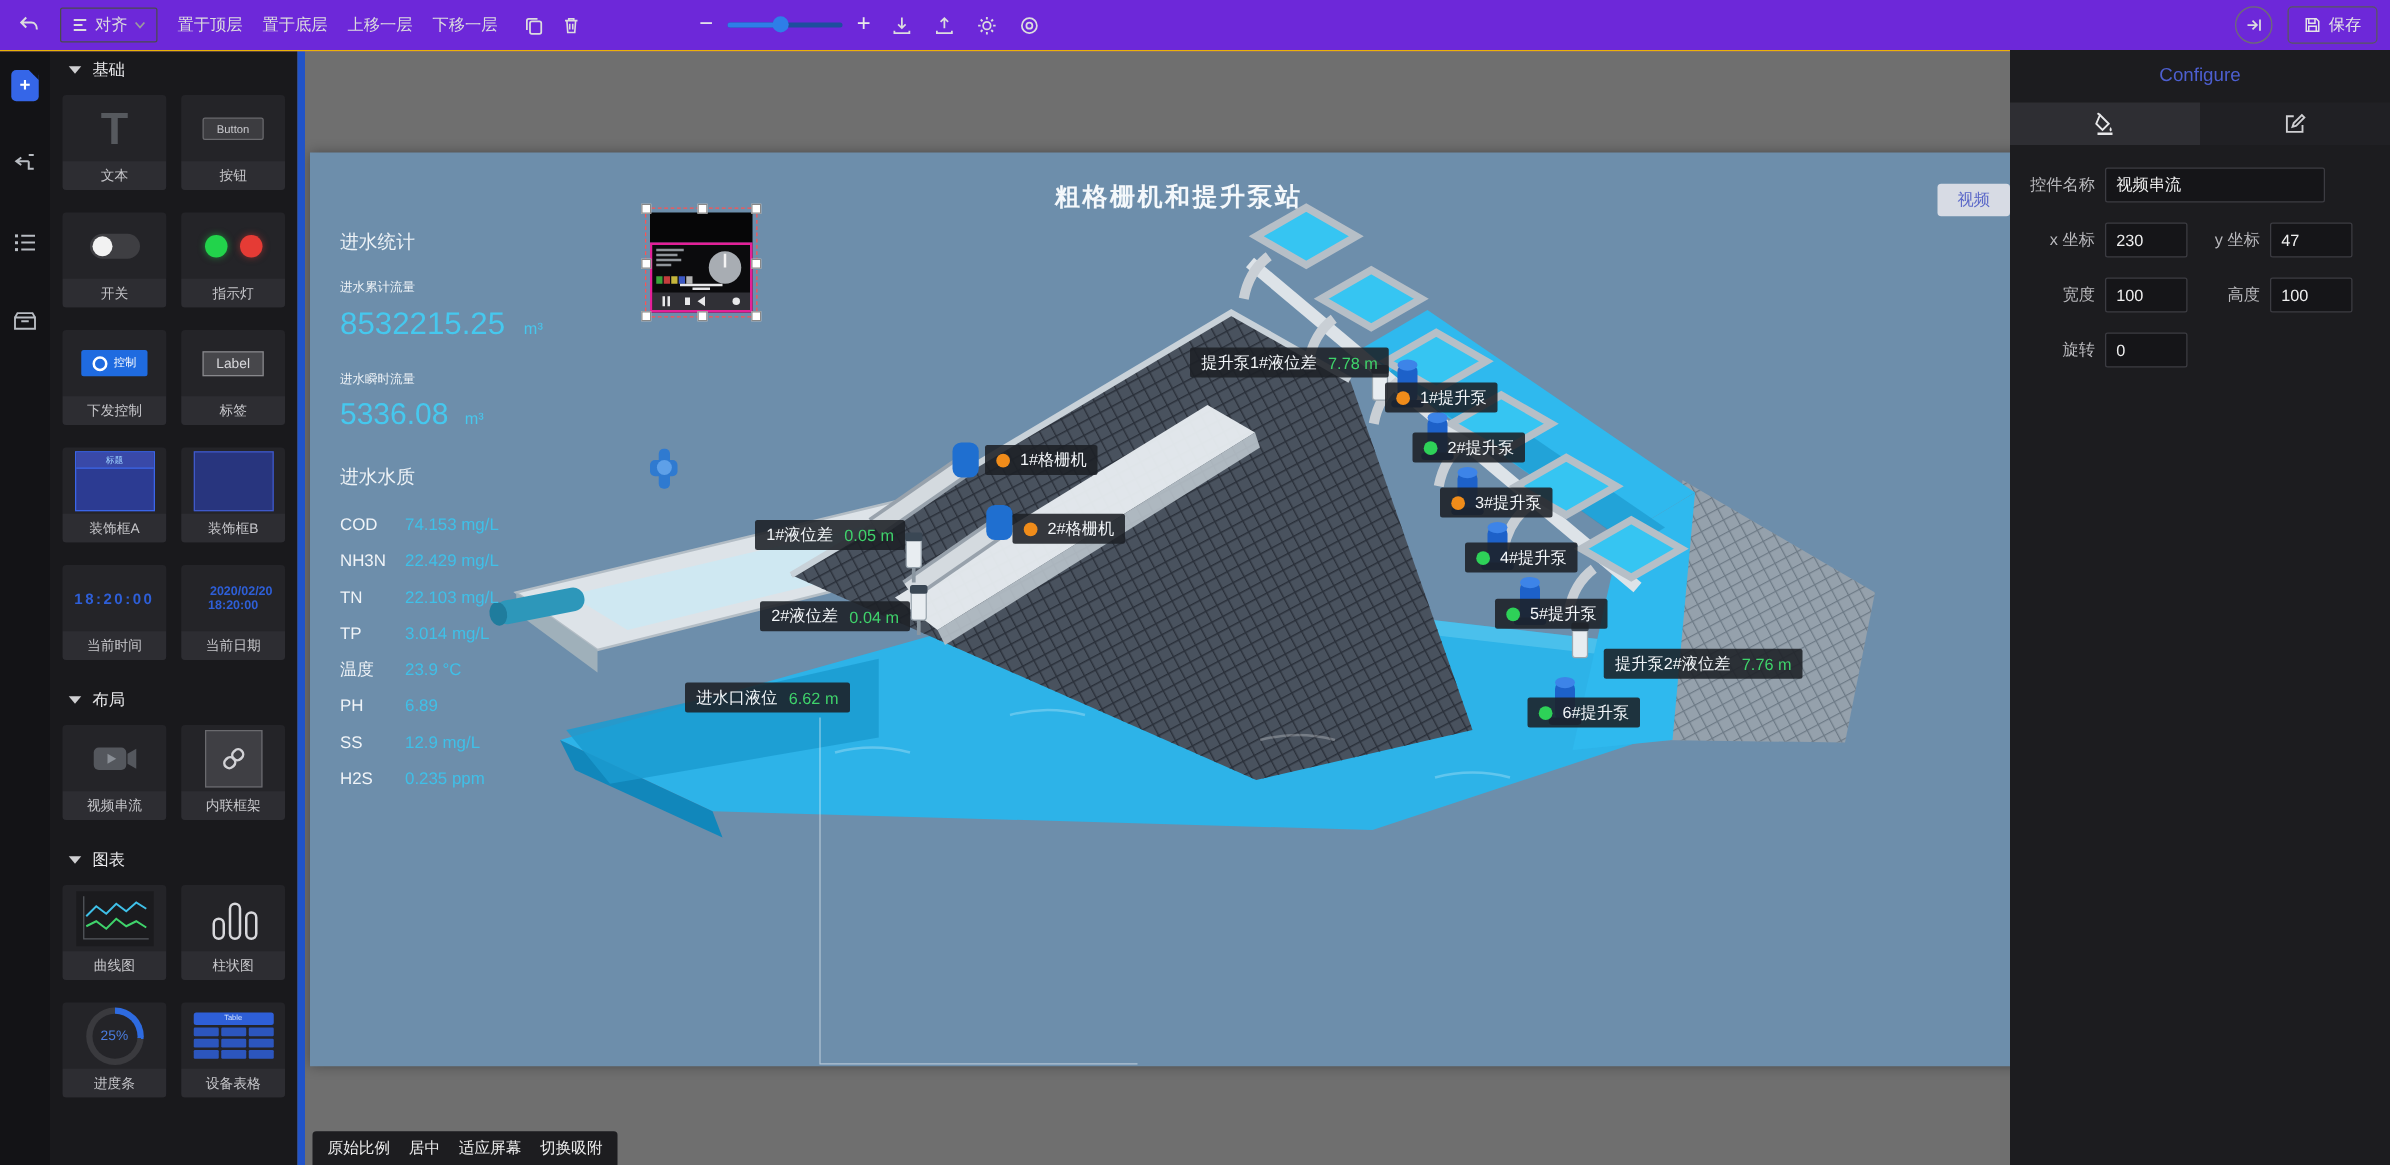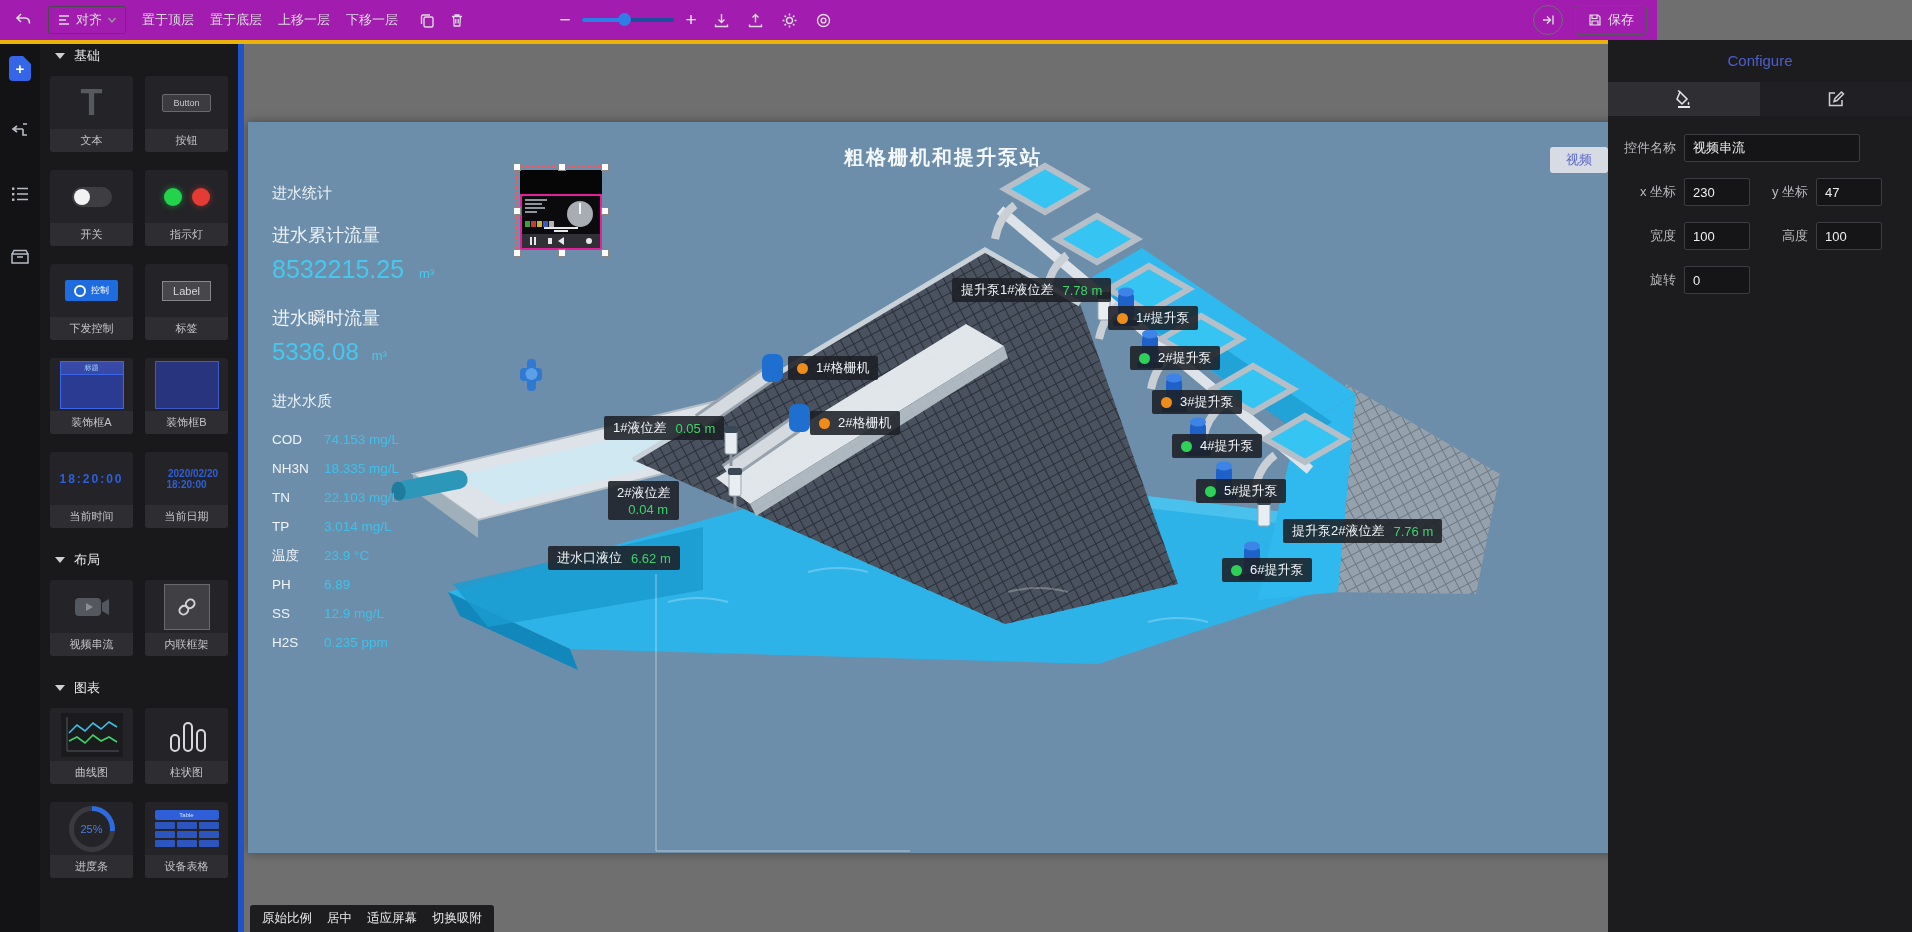--- a/index.html
+++ b/index.html
@@ -1,20 +1,20 @@
 <!DOCTYPE html>
 <html><head>
 <meta charset="utf-8">
 <style>
   html,body{margin:0;padding:0;width:1912px;height:932px;overflow:hidden;
     background:#6f6f6f;font-family:"Liberation Sans",sans-serif;-webkit-font-smoothing:antialiased;}
 
   
-  .toolbar{position:absolute;left:0;top:0;width:1657px;height:40px;background:#a21caf;
-    border-bottom:4px solid #eab308;color:#dcdcde;z-index:20;}
+  .toolbar{position:absolute;left:0;top:0;width:1912px;height:40px;background:#6d28d9;
+    border-bottom:1px solid #eab308;color:#dcdcde;z-index:20;}
   .tb-left{position:absolute;left:0;top:0;height:40px;display:flex;align-items:center;}
   .tb-icon-btn{width:26px;height:26px;display:flex;align-items:center;justify-content:center;cursor:pointer;}
   .undo{margin-left:10px;}
   .align-box{margin-left:12px;border:1px solid #4a4a4e;border-radius:2px;height:26px;
     display:flex;align-items:center;gap:5px;padding:0 8px;font-size:13px;cursor:pointer;}
   .tb-txt-btn{margin-left:16px;font-size:13px;cursor:pointer;white-space:nowrap;}
   .tb-left .tb-icon-btn.copy{margin-left:16px;}
   .tb-left .tb-icon-btn.trash{margin-left:4px;}
   .tb-zoom{position:absolute;left:556px;top:0;height:40px;display:flex;align-items:center;}
   .zoom-sign{font-size:19px;color:#e8e8ea;width:18px;text-align:center;cursor:pointer;}
@@ -77,21 +77,21 @@
   .workspace{position:absolute;left:244px;top:40px;width:1411px;bottom:0;background:#6f6f6f;overflow:hidden;}
   .canvas-page{position:absolute;left:4px;top:82px;width:1390px;height:731px;background:#6d8eab;
     box-shadow:0 0 10px rgba(0,0,0,.35);}
   .scene{position:absolute;left:0;top:0;z-index:1;}
   .page-title{position:absolute;left:0;right:0;top:22px;text-align:center;color:#f4f8fb;font-size:20px;
     font-weight:bold;letter-spacing:2px;z-index:3;}
   .video-chip{position:absolute;left:1302px;top:25px;width:58px;height:26px;background:#d7dbe4;border-radius:3px;
     color:#5a67c8;font-size:13px;display:flex;align-items:center;justify-content:center;z-index:3;cursor:pointer;}
   .stats{position:absolute;left:24px;top:62px;z-index:3;color:#eef3f7;}
   .stats .h1{font-size:15px;margin-bottom:20px;}
-  .stats .lab{font-size:18px;margin-bottom:8px;}
+  .stats .lab{font-size:10px;margin-bottom:8px;}
   .stats .big{margin-bottom:22px;color:#46c8ee;}
   .stats .big .num{font-size:25px;}
   .stats .big .unit{font-size:13px;margin-left:15px;}
   .stats .big2{margin-bottom:26px;color:#46c8ee;}
   .stats .big2 .num{font-size:24px;}
   .stats .big2 .unit{font-size:13px;margin-left:13px;}
   .stats .h2{font-size:15px;margin-bottom:14px;}
   .q-row{height:29px;display:flex;align-items:center;font-size:13.5px;}
   .q-k{width:52px;color:#f0f4f8;}
   .q-v{color:#3fc0e8;}
@@ -582,21 +582,21 @@
         <span class="num">5336.08</span><span class="unit">m³</span>
       </div>
       <div class="h2">进水水质</div>
       <div id="quality-rows">
           <div class="q-row">
             <span class="q-k">COD</span>
             <span class="q-v">74.153 mg/L</span>
           </div>
           <div class="q-row">
             <span class="q-k">NH3N</span>
-            <span class="q-v">18.335 mg/L</span>
+            <span class="q-v">22.429 mg/L</span>
           </div>
           <div class="q-row">
             <span class="q-k">TN</span>
             <span class="q-v">22.103 mg/L</span>
           </div>
           <div class="q-row">
             <span class="q-k">TP</span>
             <span class="q-v">3.014 mg/L</span>
           </div>
           <div class="q-row">
@@ -699,21 +699,21 @@
         <span>1#格栅机</span>
       </div>
       <div class="scene-label" style="left: 562px; top: 289px;">
         <span class="dot" style="background: rgb(240, 140, 26);"></span>
         <span>2#格栅机</span>
       </div>
       <div class="scene-label" style="left: 356px; top: 294px;">
         <span>1#液位差</span>
         <span class="val">0.05 m</span>
       </div>
-      <div class="scene-label" style="left: 360px; top: 359px; flex-direction: column;">
+      <div class="scene-label" style="left: 360px; top: 359px;">
         <span>2#液位差</span>
         <span class="val">0.04 m</span>
       </div>
       <div class="scene-label" style="left: 300px; top: 424px;">
         <span>进水口液位</span>
         <span class="val">6.62 m</span>
       </div>
     </div>
 
   <div class="bottom-pill">

